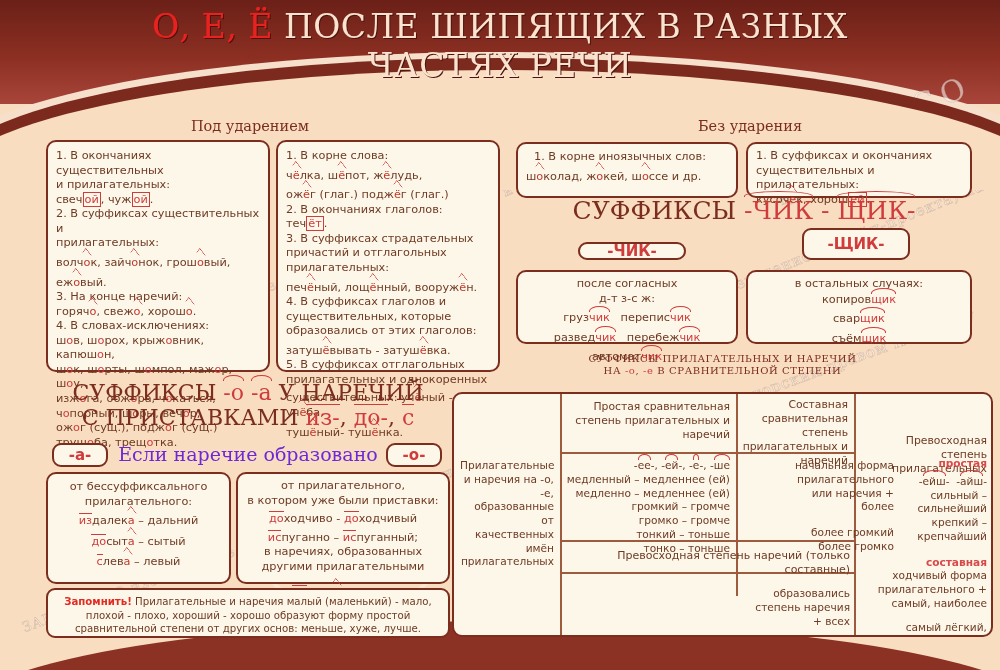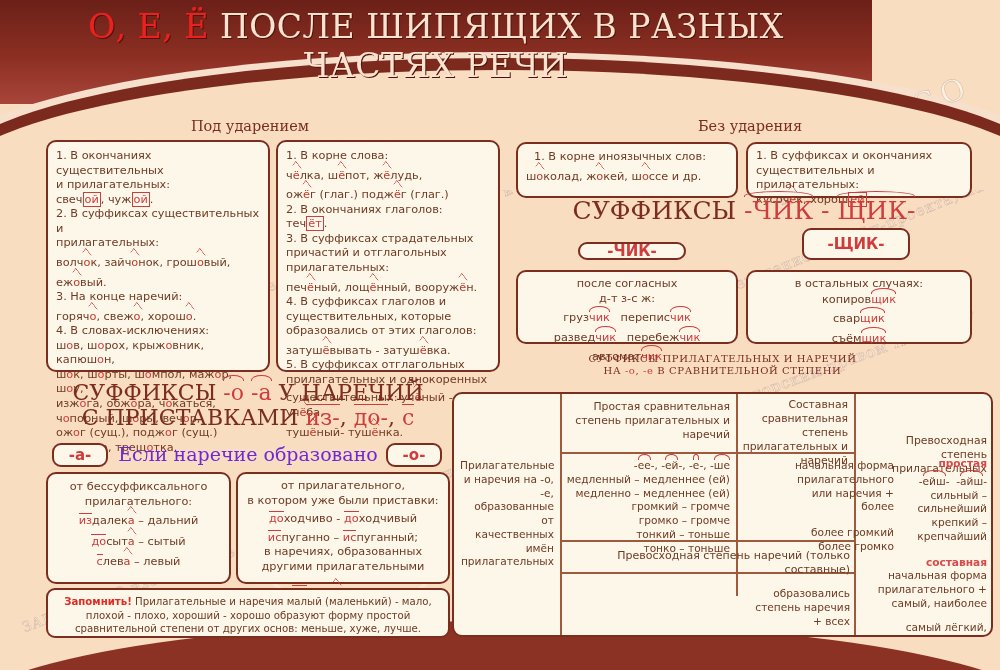--- a/index.html
+++ b/index.html
@@ -6,21 +6,21 @@
   body {
     width: 1000px; height: 670px;
     font-family: "DejaVu Sans", sans-serif;
     background: #f9ddc0;
     overflow: hidden;
     position: relative;
   }
 
   
   #header {
-    position: absolute; left: 0; top: 0; width: 872px; height: 104px;
+    position: absolute; left: 0; top: 0; width: 1000px; height: 104px;
     background: linear-gradient(180deg, #6b2018 0%, #8c2f22 55%, #a8453a 100%);
     overflow: hidden;
   }
   #header-title {
     position: relative; z-index: 3;
     text-align: center;
     padding-top: 8px;
     font-family: "DejaVu Serif", serif;
     font-size: 33px;
     letter-spacing: .5px;
@@ -207,21 +207,21 @@
 <div class="box" style="left:46px;top:140px;width:224px;height:232px;padding:7px 8px;">
   <div class="boxtxt">
     <div>1. В окончаниях существительных</div>
     <div>и прилагательных:</div>
     <div><span>свеч</span><span class="endbox r">ой</span><span>, чуж</span><span class="endbox r">ой</span><span>.</span></div>
     <div>2. В суффиксах существительных и</div>
     <div>прилагательных:</div>
     <div style="margin-top:5px;">волч<span class="ac">о</span>к, зайч<span class="ac">о</span>нок, грош<span class="ac">о</span>вый,</div>
     <div style="margin-top:5px;">еж<span class="ac">о</span>вый.</div>
     <div>3. На конце наречий:</div>
-    <div style="margin-top:5px;">горяч<span class="ac">о</span>, свеж<span class="ac">о</span>, хорош<span class="ac">о</span>.</div>
+    <div style="">горяч<span class="ac">о</span>, свеж<span class="ac">о</span>, хорош<span class="ac">о</span>.</div>
     <div>4. В словах-исключениях:</div>
     <div>ш<span class="r">о</span>в, ш<span class="r">о</span>рох, крыж<span class="r">о</span>вник, капюш<span class="r">о</span>н,</div>
     <div>ш<span class="r">о</span>к, ш<span class="r">о</span>рты, ш<span class="r">о</span>мпол, маж<span class="r">о</span>р, ш<span class="r">о</span>у,</div>
     <div>изж<span class="r">о</span>га, обж<span class="r">о</span>ра, ч<span class="r">о</span>каться,</div>
     <div>ч<span class="r">о</span>порный, ш<span class="r">о</span>ры, веч<span class="r">о</span>р,</div>
     <div>ож<span class="r">о</span>г (сущ.), подж<span class="r">о</span>г (сущ.)</div>
     <div>трущ<span class="r">о</span>ба, трещ<span class="r">о</span>тка.</div>
   </div>
 </div>
 
@@ -325,21 +325,21 @@
   </div>
 
   <div class="cell" style="left:402px;top:60px;width:135px;">
     <div class="r" style="font-weight:bold;">простая</div>
     <div style="margin-top:4px;">-<span class="cap">ейш</span>-&nbsp; -<span class="cap">айш</span>-</div>
     <div>сильный –</div>
     <div>сильнейший</div>
     <div>крепкий –</div>
     <div>крепчайший</div>
     <div class="r" style="font-weight:bold;margin-top:12px;">составная</div>
-    <div>начальная форма прилагательного + самый, наиболее</div>
+    <div>ходчивый форма прилагательного + самый, наиболее</div>
     <div style="margin-top:10px;">самый лёгкий,</div>
     <div>наиболее верный</div>
   </div>
 
   <div class="cell" style="left:108px;top:152px;width:292px;font-size:11px;">Превосходная степень наречий (только составные)</div>
 
   <div class="cell" style="left:108px;top:190px;width:292px;">
     <div>образовались</div>
     <div>степень наречия</div>
     <div>+ всех</div>

